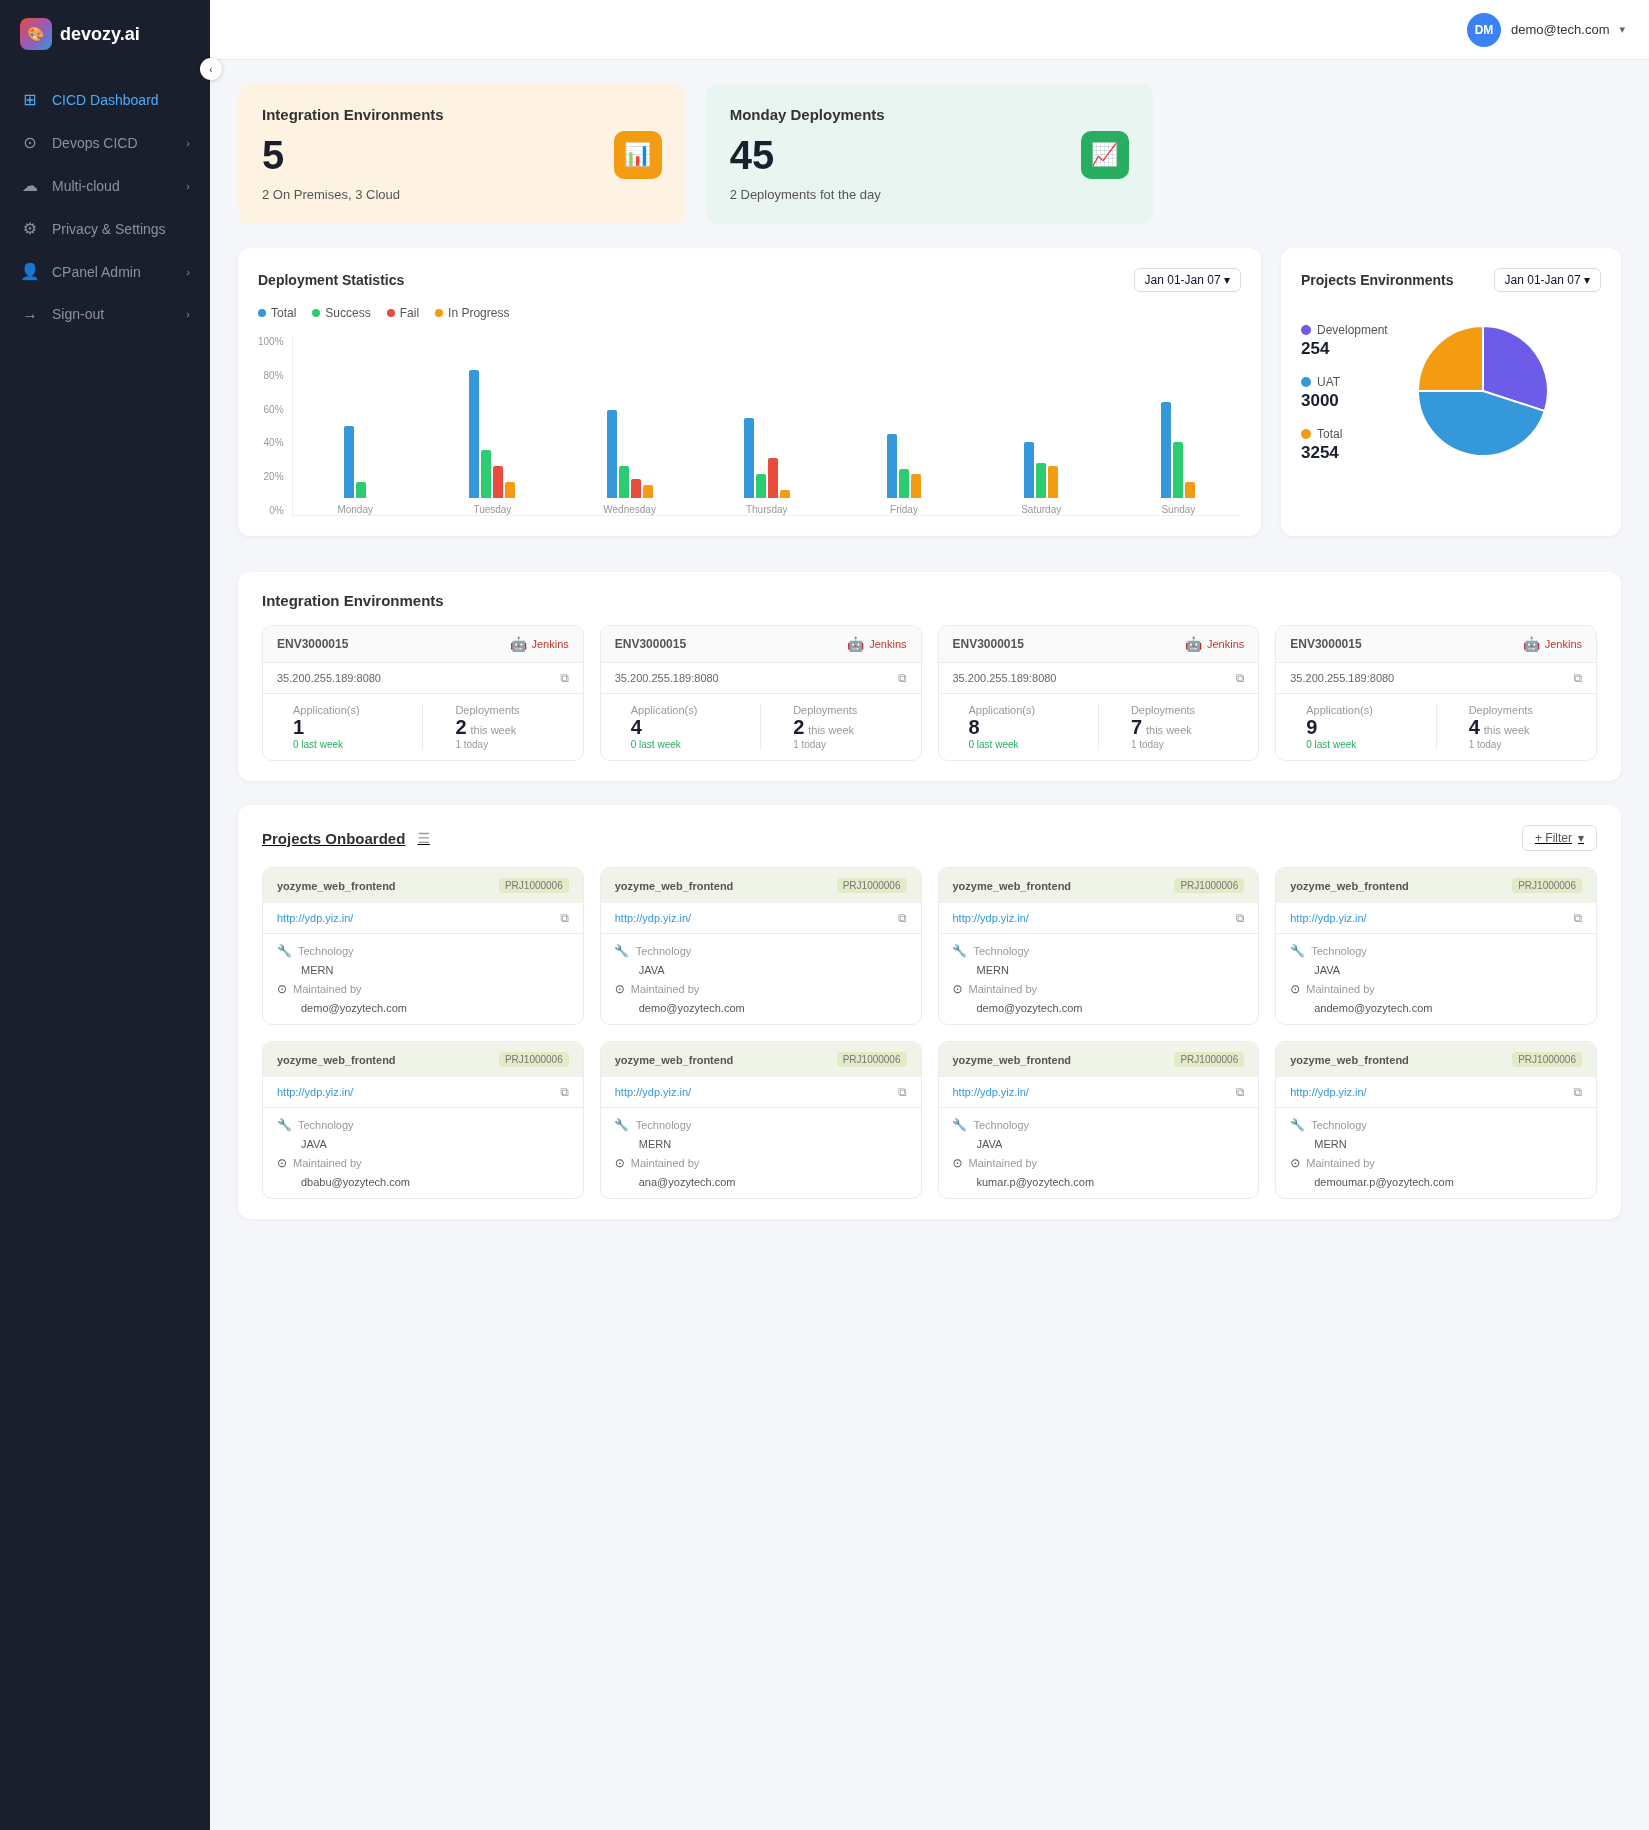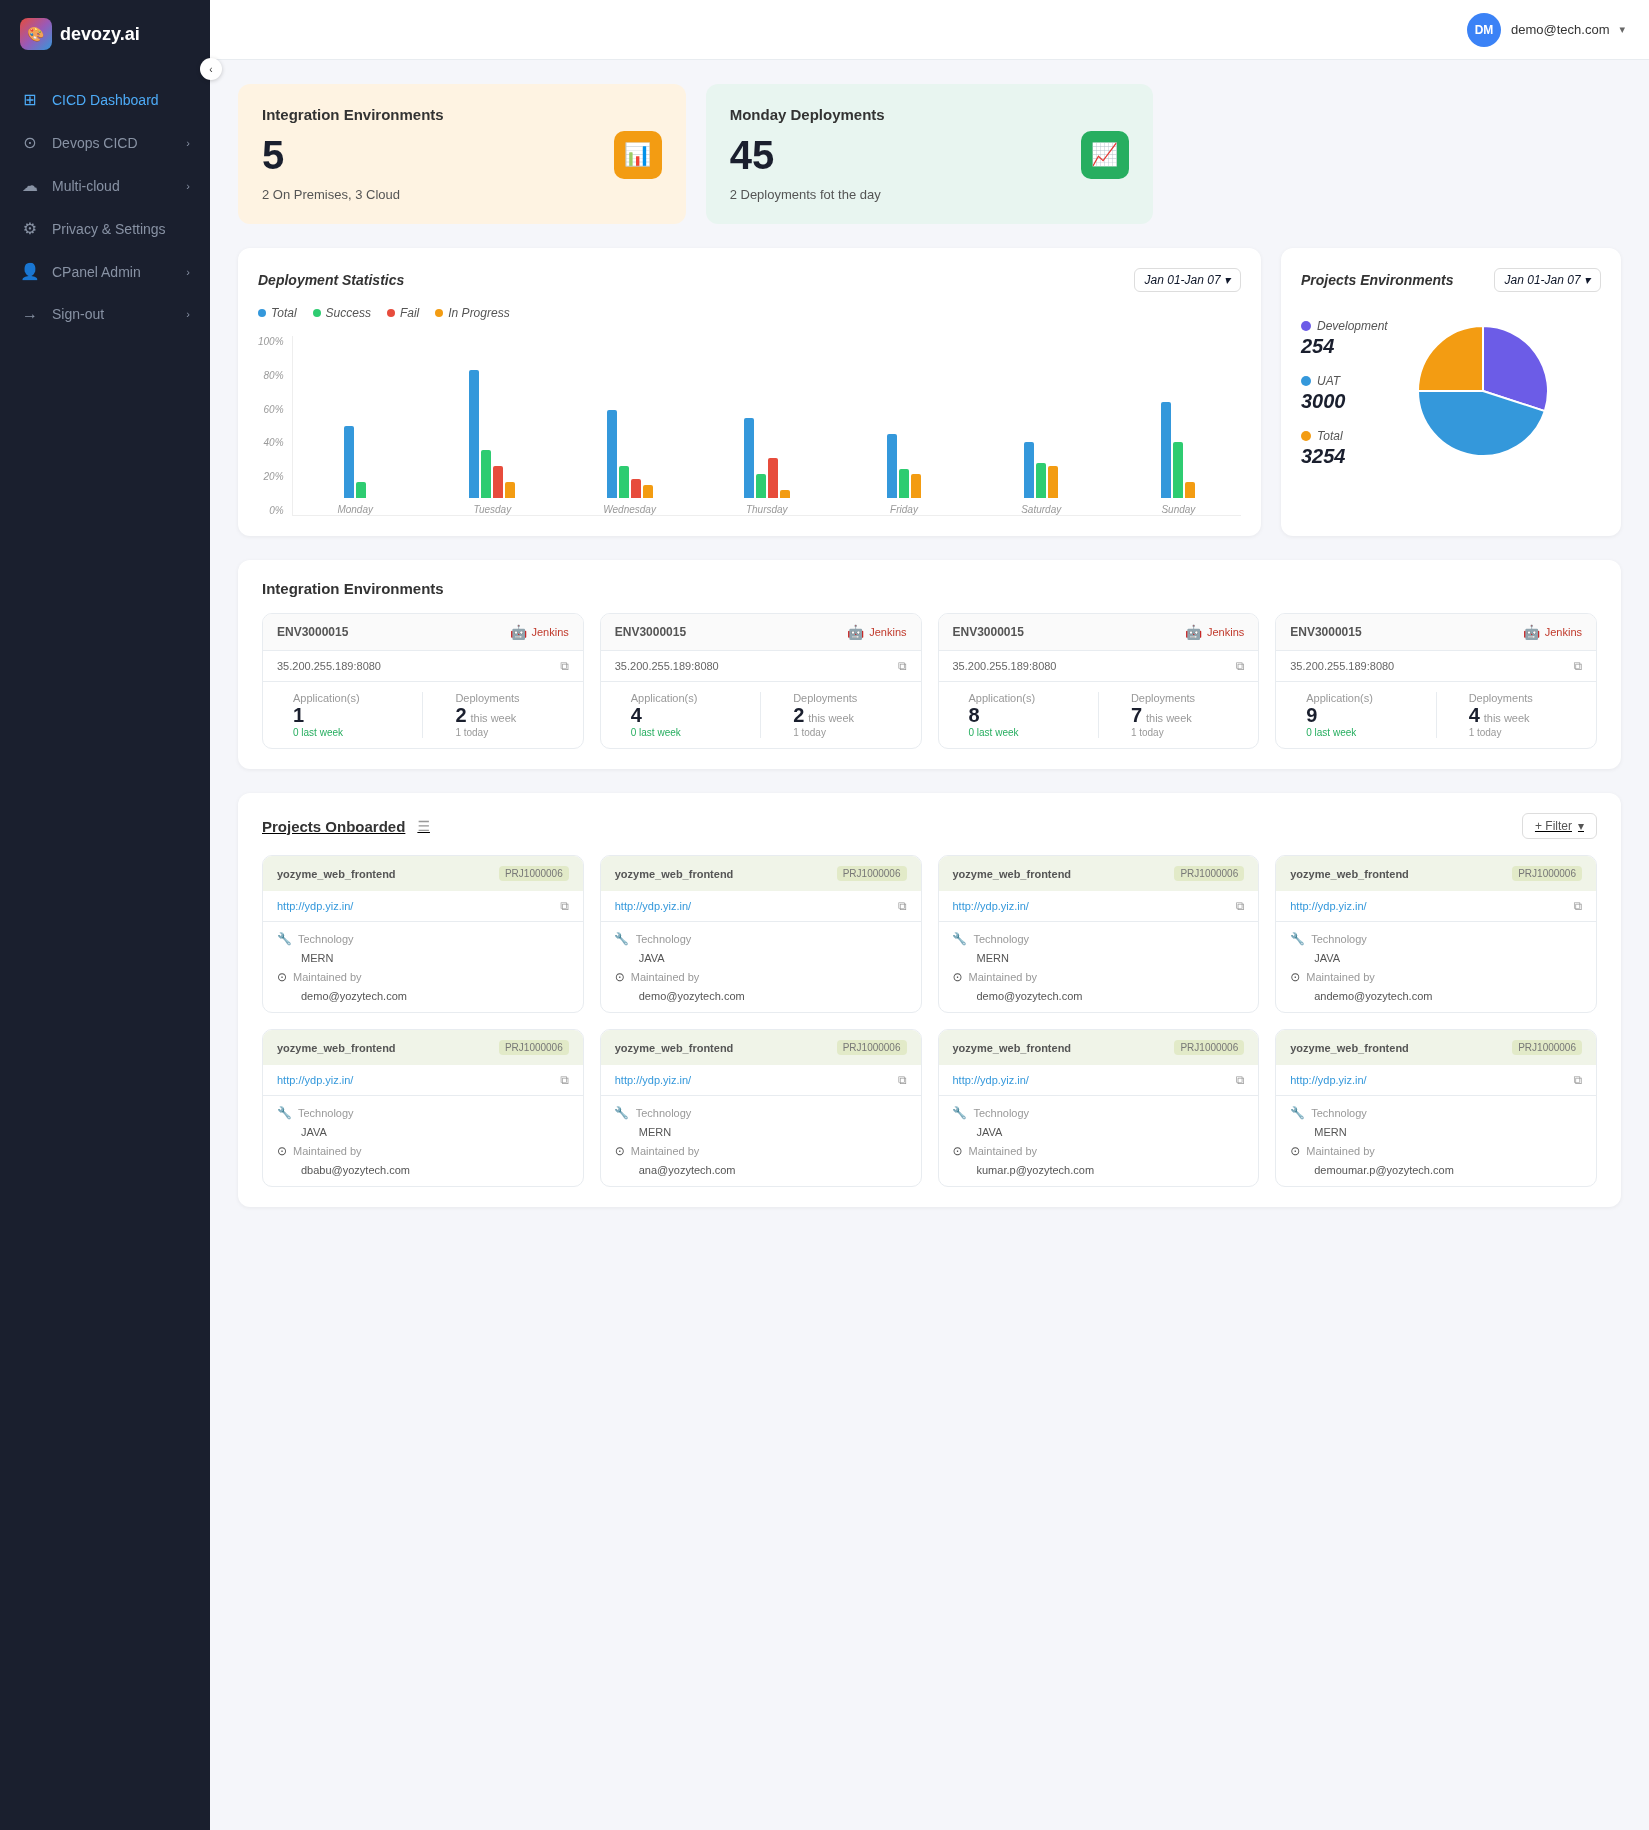--- a/index.html
+++ b/index.html
@@ -140,22 +140,21 @@
     .stat-card.blue .stat-card-icon { background: #3498db; color: #fff; }
     .stat-card.green .stat-card-icon { background: #27ae60; color: #fff; }
     .stat-card-value { font-size: 40px; font-weight: 700; color: #1a1f2e; line-height: 1.1; }
     .stat-card-sub { font-size: 13px; color: #555; }
 
     
     .charts-row {
       display: grid;
       grid-template-columns: 1fr 340px;
       gap: 20px;
-      margin-bottom: 24px;
-      font-style: italic;
+      margin-bottom: 36px;
     }
     .chart-card {
       background: #fff;
       border-radius: 12px;
       padding: 20px;
       box-shadow: 0 1px 4px rgba(0,0,0,0.06);
     }
     .chart-card-header {
       display: flex;
       justify-content: space-between;
@@ -216,21 +215,21 @@
     .bar { border-radius: 2px 2px 0 0; min-width: 8px; }
     .bar-label { font-size: 10px; color: #999; margin-top: 4px; }
 
     
     .pie-container { display: flex; align-items: center; gap: 20px; padding: 10px 0; }
     .pie-legend { display: flex; flex-direction: column; gap: 16px; }
     .pie-legend-item { display: flex; flex-direction: column; gap: 2px; }
     .pie-legend-dot-row { display: flex; align-items: center; gap: 6px; }
     .pie-legend-dot { width: 10px; height: 10px; border-radius: 50%; }
     .pie-legend-label { font-size: 12px; color: #555; }
-    .pie-legend-value { font-size: 20px; font-weight: 700; color: #1a1f2e; }
+    .pie-legend-value { font-size: 17px; font-weight: 700; color: #1a1f2e; }
 
     
     .section-card {
       background: #fff;
       border-radius: 12px;
       padding: 20px 24px;
       box-shadow: 0 1px 4px rgba(0,0,0,0.06);
       margin-bottom: 24px;
     }
     .section-title { font-size: 15px; font-weight: 600; color: #333; margin-bottom: 16px; }

